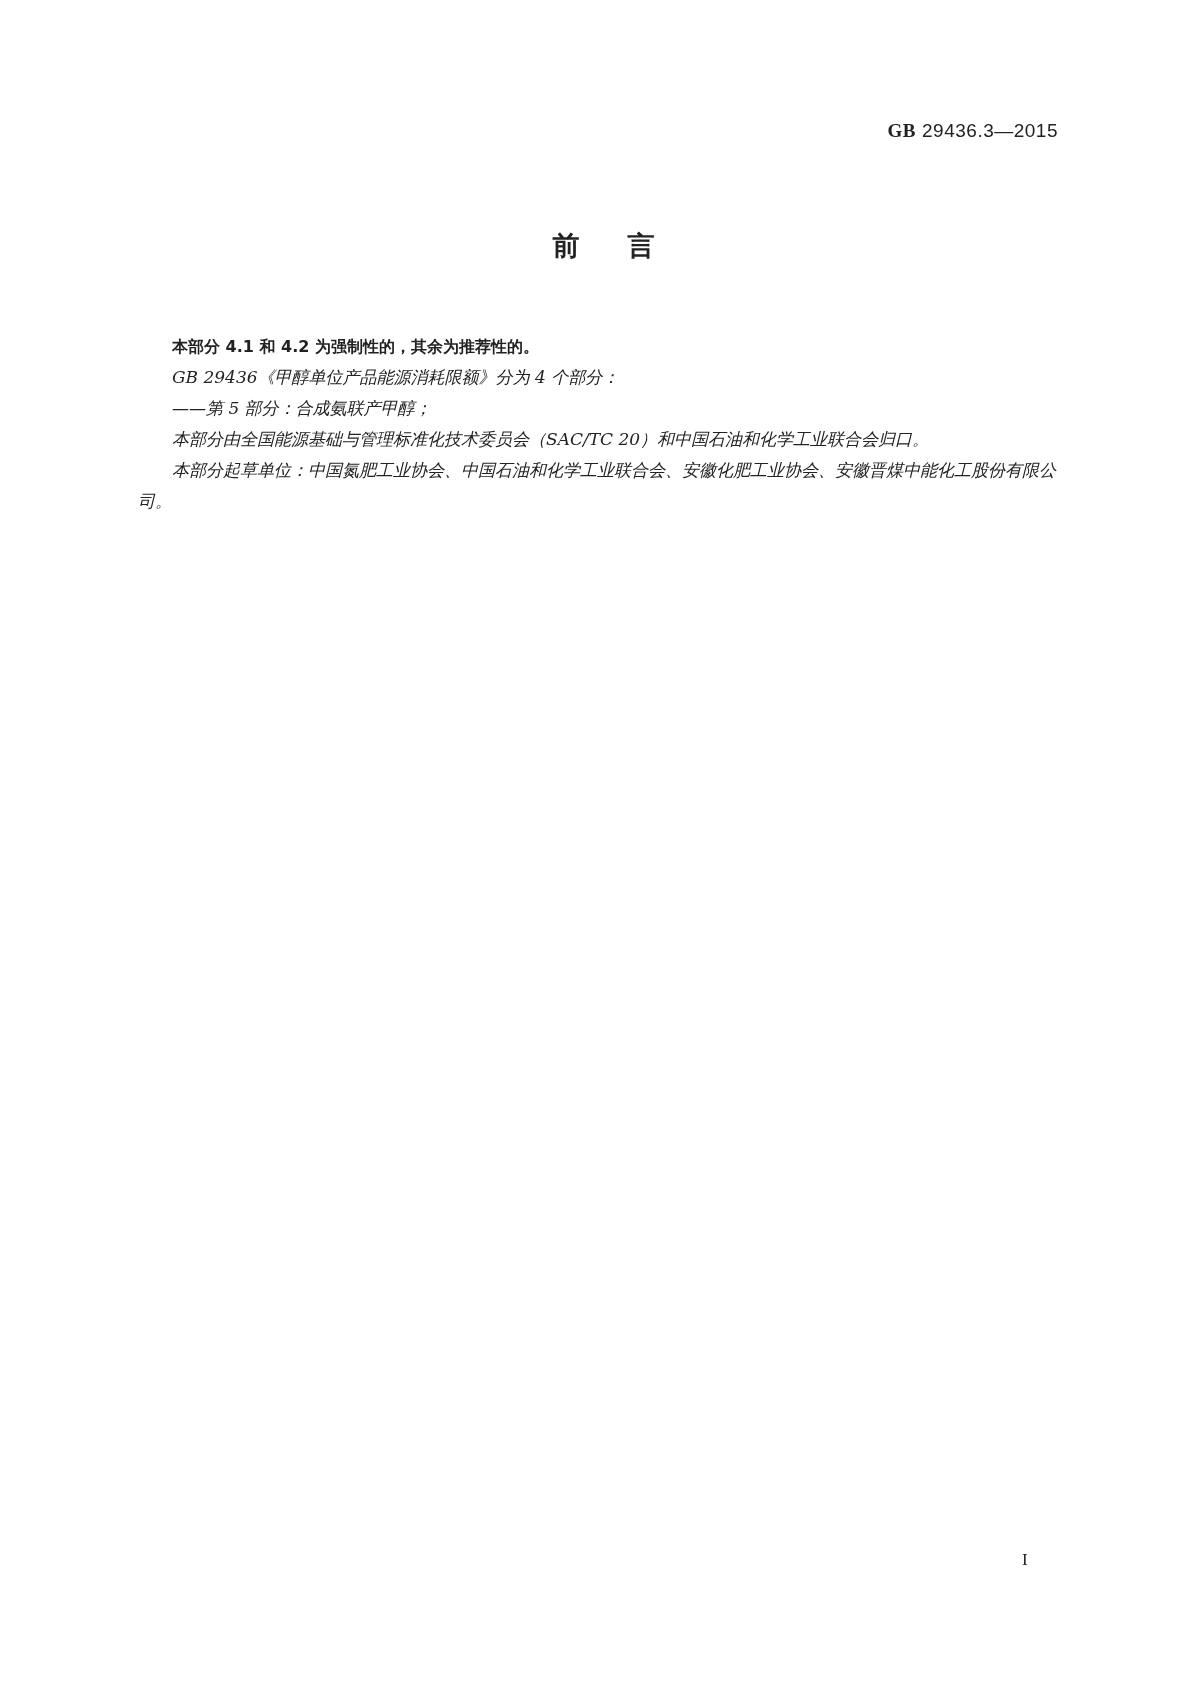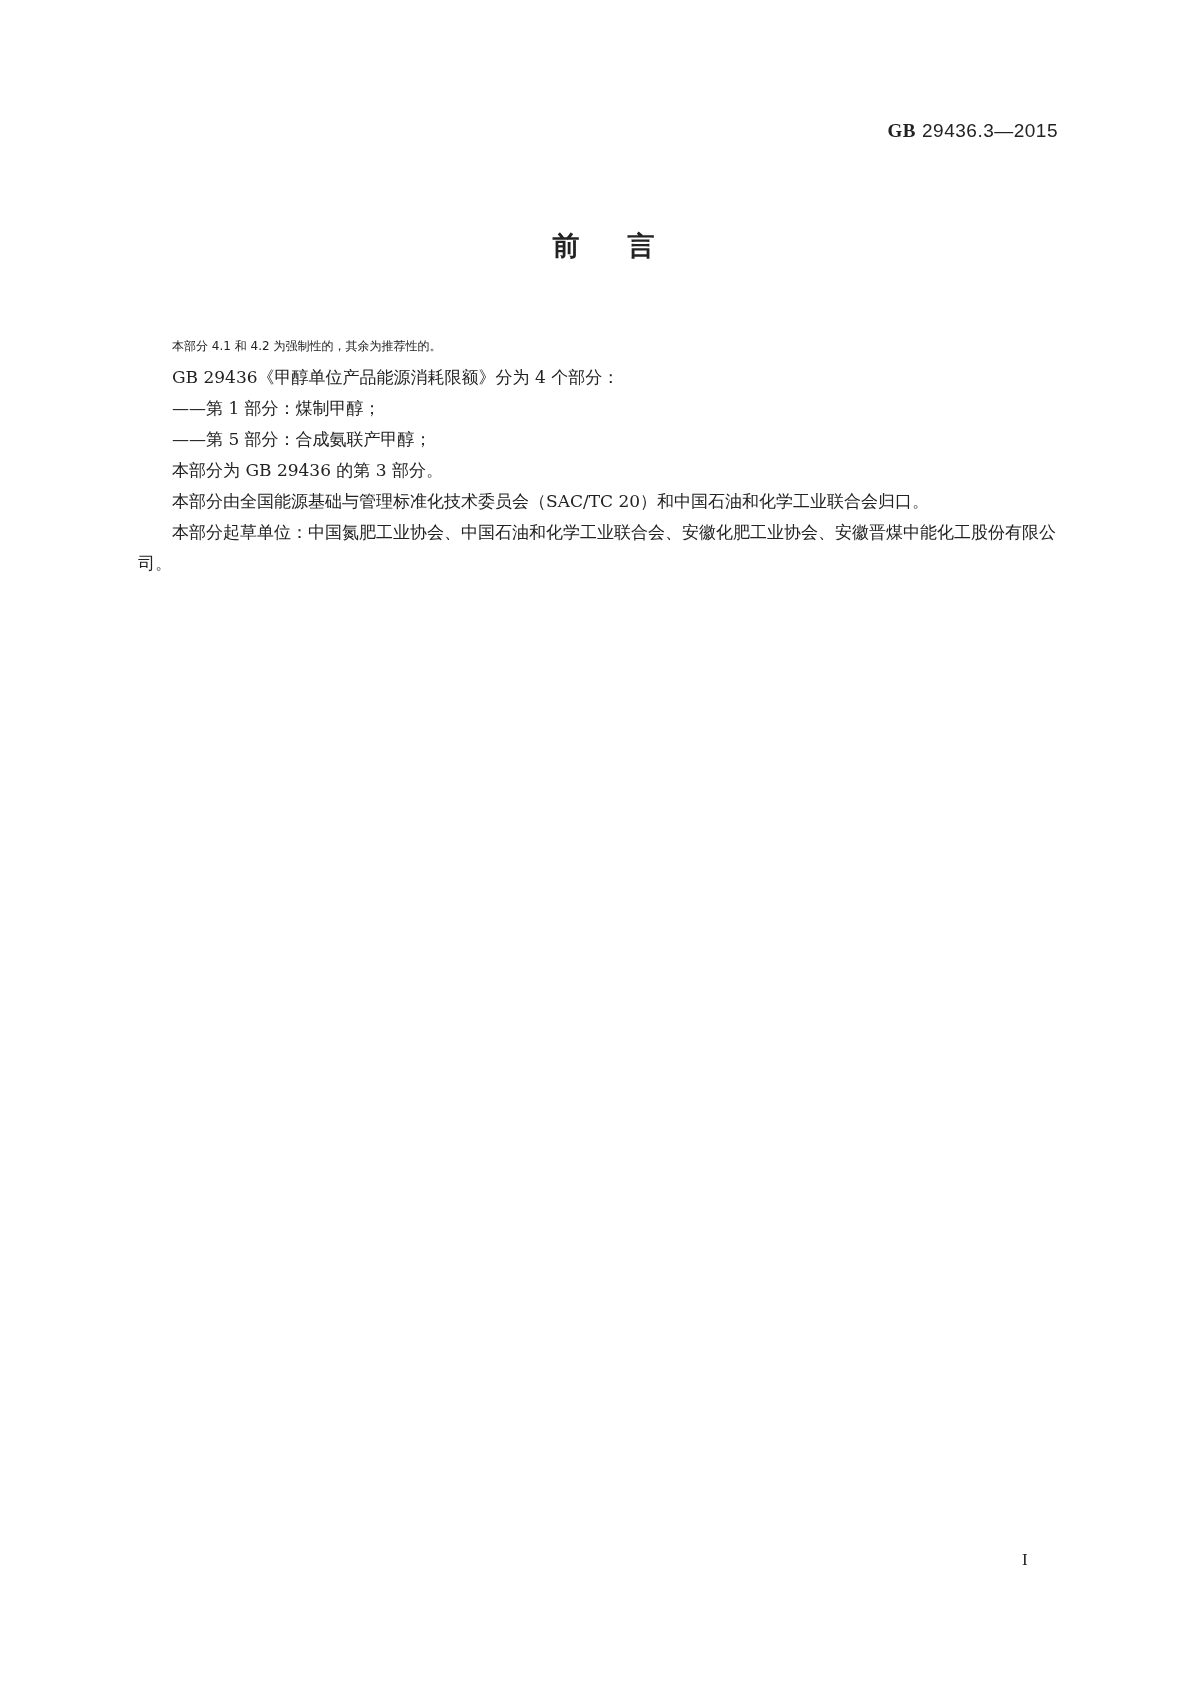--- a/index.html
+++ b/index.html
@@ -18,40 +18,38 @@
     position: absolute; top: 228px; left: 0; width: 100%;
     text-align: center; font-size: 27px; font-weight: bold;
     letter-spacing: 48px; padding-left: 64px; box-sizing: border-box;
     font-family: "DejaVu Sans", sans-serif;
   }
   .body {
     position: absolute; top: 331px; left: 138px; width: 918px;
     font-size: 17px; line-height: 31px;
   }
   .p { margin: 0; text-indent: 0; }
-  .p.indent { text-indent: 34px; }
-  .p.bold { font-weight: normal; font-family: "DejaVu Sans", sans-serif; font-size: 12px; }
+  .p.indent { text-indent: 34px; font-style: italic; }
+  .p.bold { font-weight: bold; font-family: "DejaVu Sans", sans-serif; font-size: 16px; }
   .p.first { text-indent: 34px; }
   .page-num {
     position: absolute; top: 1550px; left: 1022px;
     font-size: 17px; font-family: "Liberation Serif", serif;
   }
 </style>
 </head>
 <body>
 
 <div class="std-code">
   <span class="gb">GB</span><span>29436.3—2015</span>
 </div>
 
 <div class="title">前言</div>
 
 <div class="body">
   <p class="p bold first">本部分 4.1 和 4.2 为强制性的，其余为推荐性的。</p>
   <p class="p indent">GB 29436《甲醇单位产品能源消耗限额》分为 4 个部分：</p>
-  <p class="p indent">——第 1 部分：煤制甲醇；</p>
   <p class="p indent">——第 5 部分：合成氨联产甲醇；</p>
-  <p class="p indent">本部分为 GB 29436 的第 3 部分。</p>
   <p class="p indent">本部分由全国能源基础与管理标准化技术委员会（SAC/TC 20）和中国石油和化学工业联合会归口。</p>
   <p class="p indent">本部分起草单位：中国氮肥工业协会、中国石油和化学工业联合会、安徽化肥工业协会、安徽晋煤中能化工股份有限公司。</p>
 </div>
 
 <div class="page-num">I</div>
 
 </body></html>

